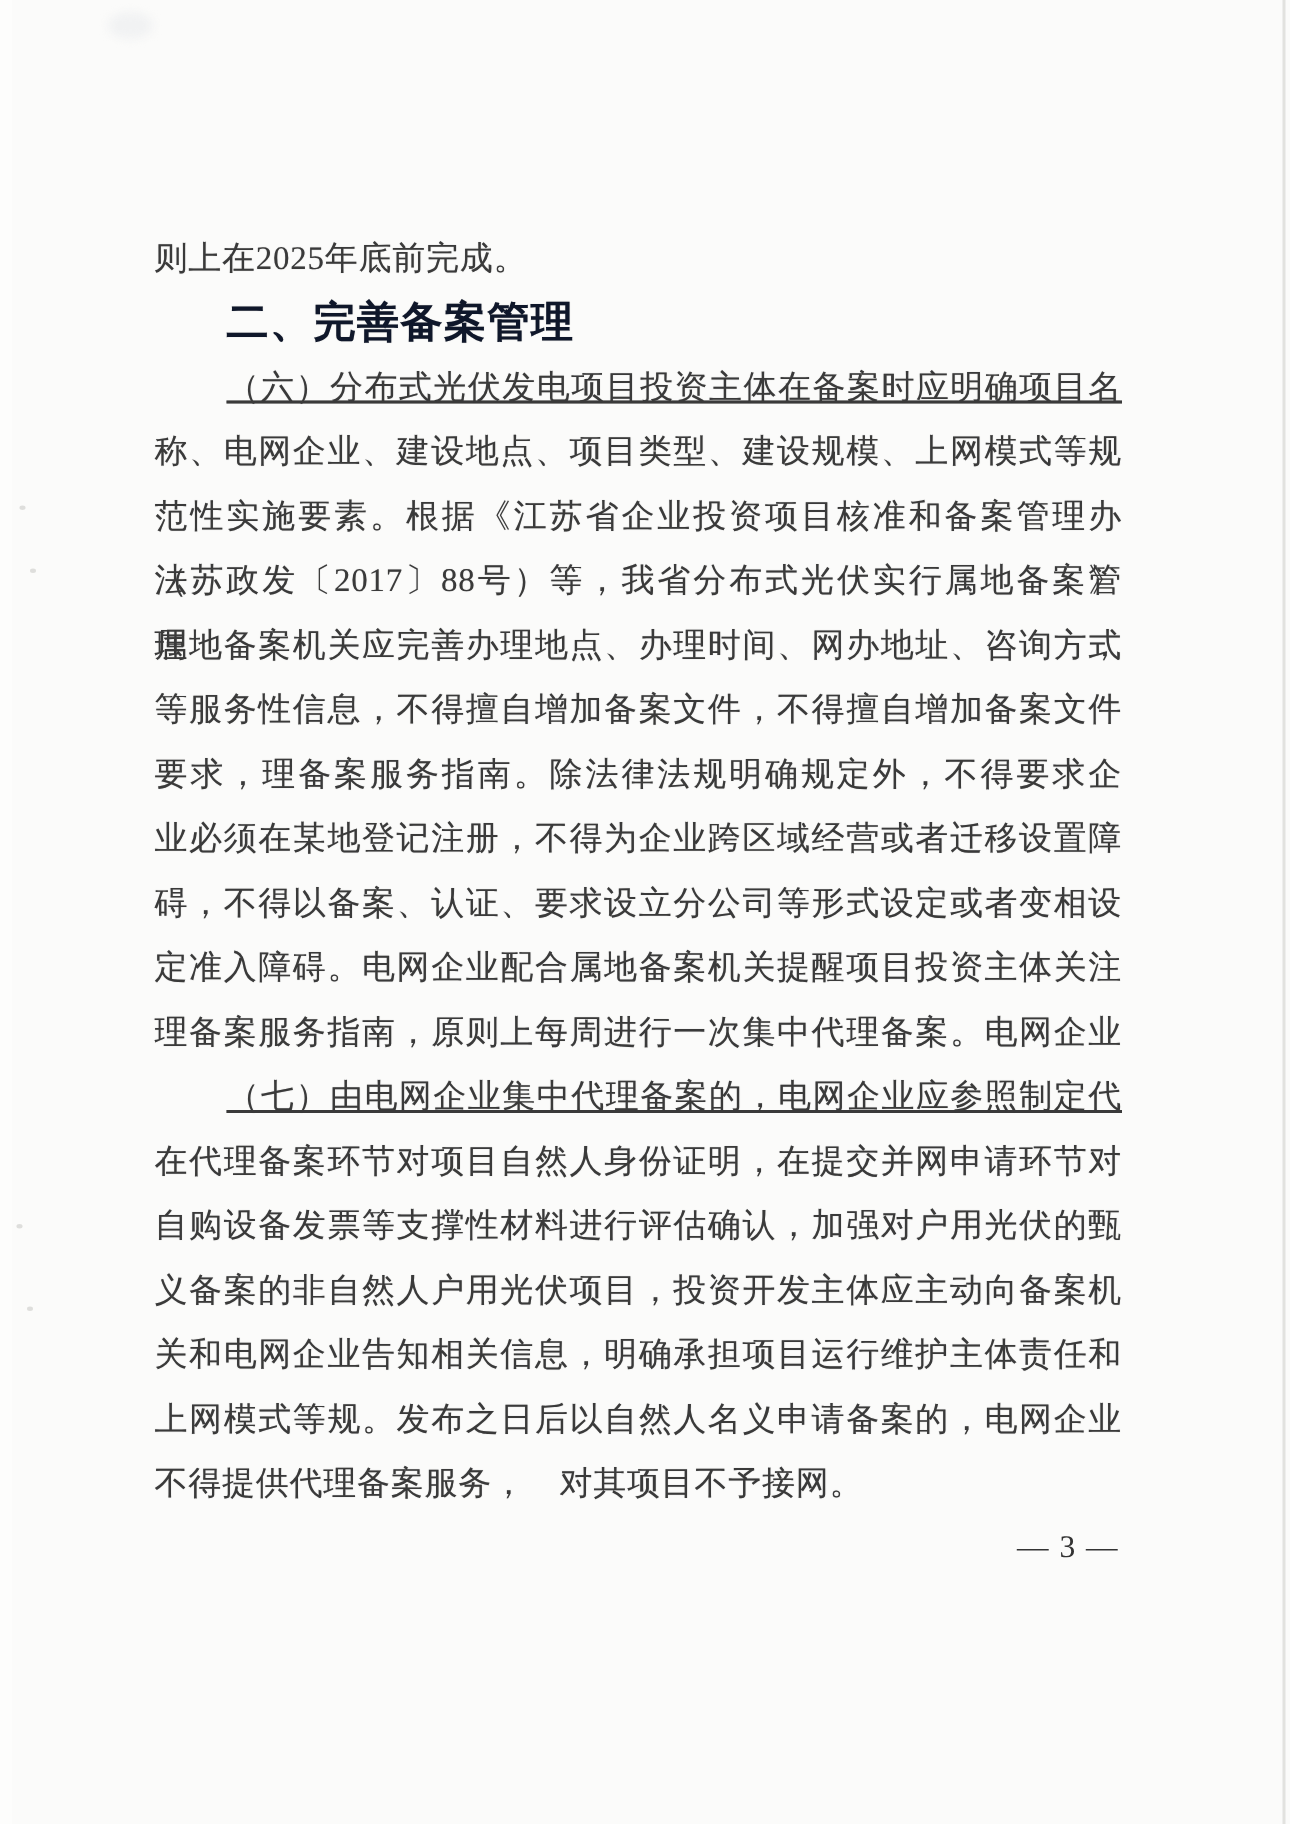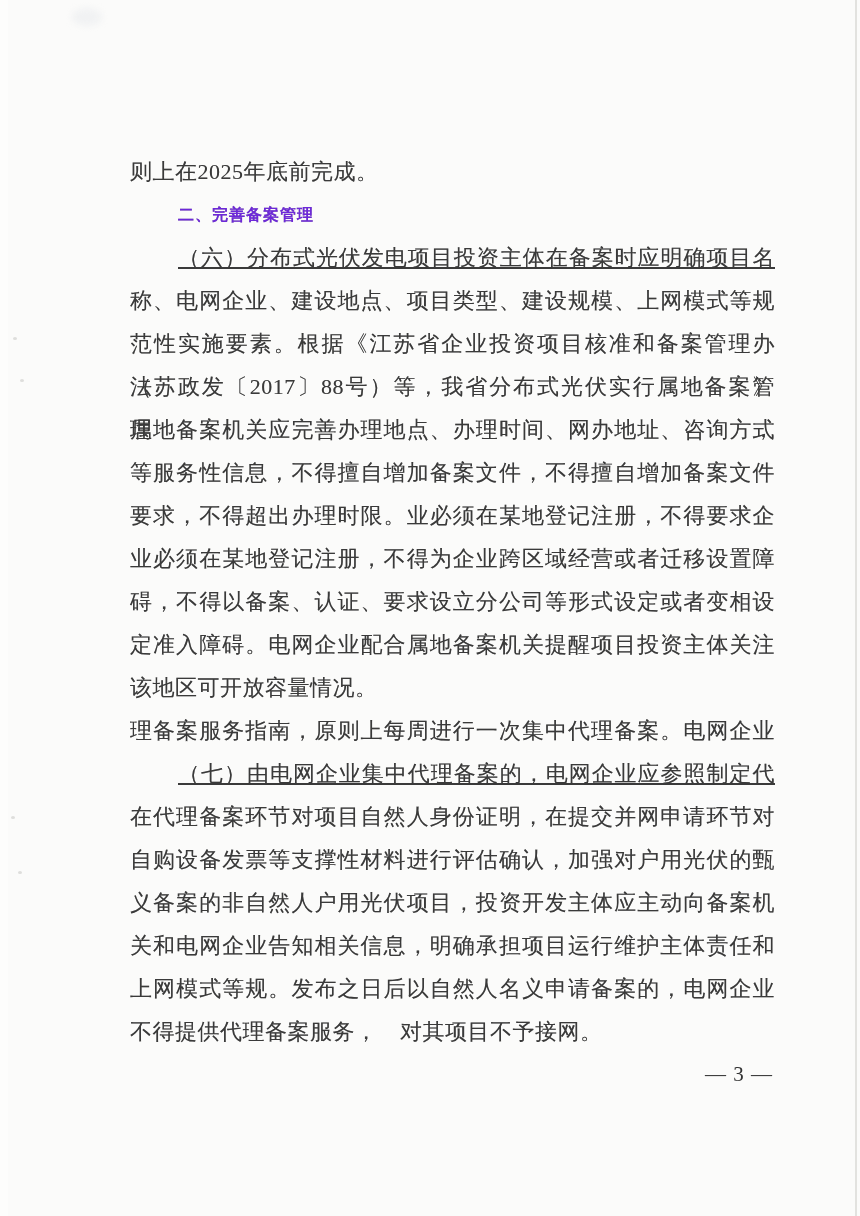--- a/index.html
+++ b/index.html
@@ -44,21 +44,21 @@
     opacity: .55;
   }
   .speck.s1 { left: 13px; top: 337px; }
   .speck.s2 { left: 20px; top: 379px; }
   .speck.s3 { left: 11px; top: 816px; }
   .speck.s4 { left: 18px; top: 871px; }
 
   
   .text-block {
     position: absolute;
-    left: 130px;
+    left: 103px;
     top: 150px;
     width: 645px;
     color: #3a3a3a;
   }
   .line {
     height: 43px;
     line-height: 43px;
     font-size: 22px;
     text-align: justify;
     text-shadow: 0 0 .6px rgba(70,70,70,.45);
@@ -67,22 +67,22 @@
   .line.fill {
     text-align-last: justify;
   }
   .line.indent {
     text-indent: 48px;
     text-decoration: underline;
   }
   .line.heading {
     font-family: "Liberation Sans", sans-serif;
     font-weight: bold;
-    font-size: 16px;
-    color: #6d28d9;
+    font-size: 28px;
+    color: #0f172a;
     text-indent: 48px;
     letter-spacing: 1px;
   }
   .page-number {
     margin-top: 7px;
     height: 28px;
     line-height: 28px;
     font-size: 21px;
     text-align: right;
     color: #333333;
@@ -107,25 +107,24 @@
 
   <div class="line heading">二、完善备案管理</div>
 
   <div>
     <div class="line indent fill">（六）分布式光伏发电项目投资主体在备案时应明确项目名</div>
     <div class="line fill">称、电网企业、建设地点、项目类型、建设规模、上网模式等规</div>
     <div class="line fill">范性实施要素。根据《江苏省企业投资项目核准和备案管理办法》</div>
     <div class="line fill">（苏政发〔2017〕88号）等，我省分布式光伏实行属地备案管理，</div>
     <div class="line fill">属地备案机关应完善办理地点、办理时间、网办地址、咨询方式</div>
     <div class="line fill">等服务性信息，不得擅自增加备案文件，不得擅自增加备案文件</div>
-    <div class="line fill">要求，不得超出办理时限。业必须在某地登记注册，不得要求企</div>
+    <div class="line fill">要求，理备案服务指南。除法律法规明确规定外，不得要求企</div>
     <div class="line fill">业必须在某地登记注册，不得为企业跨区域经营或者迁移设置障</div>
     <div class="line fill">碍，不得以备案、认证、要求设立分公司等形式设定或者变相设</div>
     <div class="line fill">定准入障碍。电网企业配合属地备案机关提醒项目投资主体关注</div>
-    <div class="line">该地区可开放容量情况。</div>
   </div>
 
   <div>
     <div class="line fill">理备案服务指南，原则上每周进行一次集中代理备案。电网企业</div>
     <div class="line indent fill">（七）由电网企业集中代理备案的，电网企业应参照制定代</div>
     <div class="line fill">在代理备案环节对项目自然人身份证明，在提交并网申请环节对</div>
     <div class="line fill">自购设备发票等支撑性材料进行评估确认，加强对户用光伏的甄</div>
     <div class="line fill">义备案的非自然人户用光伏项目，投资开发主体应主动向备案机</div>
     <div class="line fill">关和电网企业告知相关信息，明确承担项目运行维护主体责任和</div>
     <div class="line fill">上网模式等规。发布之日后以自然人名义申请备案的，电网企业</div>

